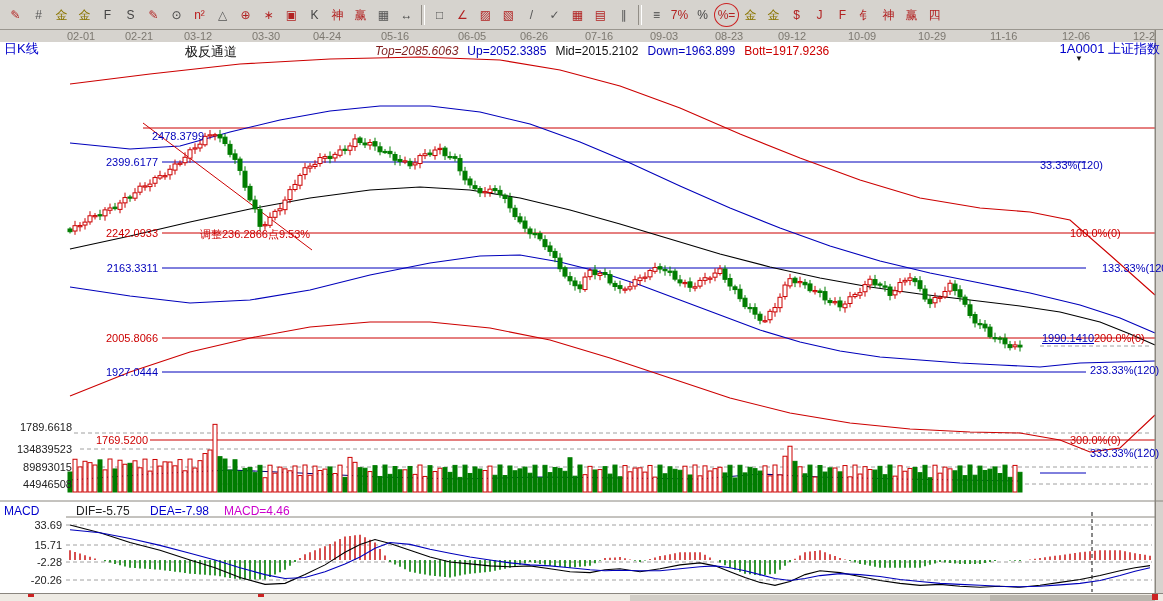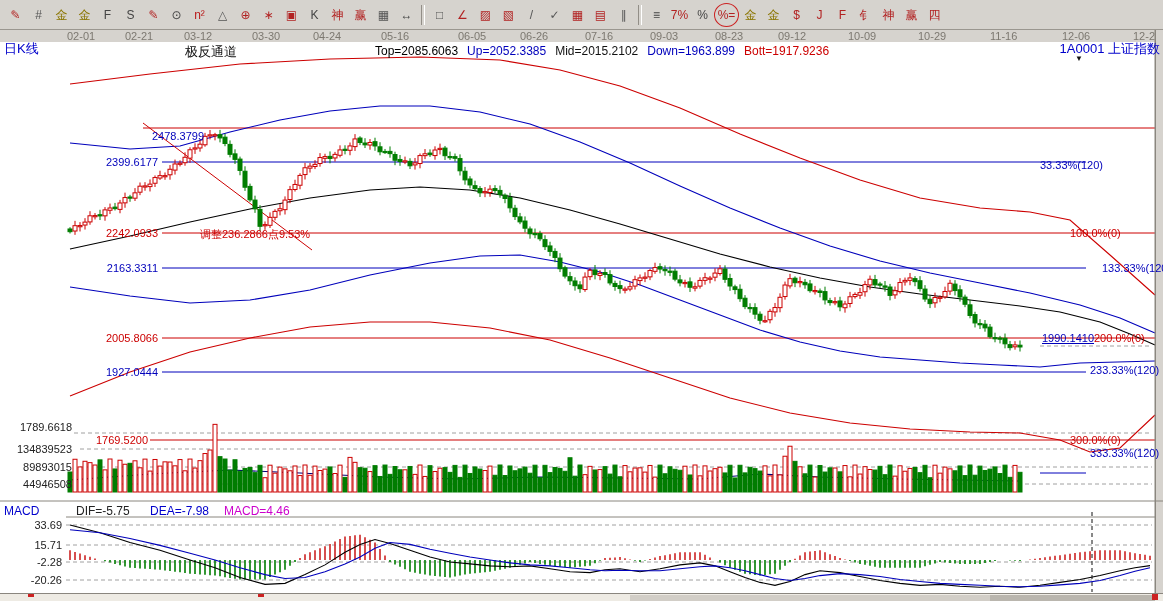--- a/index.html
+++ b/index.html
@@ -948,21 +948,21 @@
     <span style="left: 152px; top: 130px; color: rgb(0, 0, 187);">2478.3799</span>
     <span style="left: 200px; top: 228px; color: rgb(204, 0, 0);">调整236.2866点9.53%</span>
     <span style="right: 1101px; top: 519px; color: rgb(34, 34, 34);">33.69</span>
     <span style="right: 1101px; top: 539px; color: rgb(34, 34, 34);">15.71</span>
     <span style="right: 1101px; top: 556px; color: rgb(34, 34, 34);">-2.28</span>
     <span style="right: 1101px; top: 574px; color: rgb(34, 34, 34);">-20.26</span>
   </div>
 
 <div class="hdr" id="hdr-mode">日K线</div>
 <div class="hdr" id="hdr-ind">极反通道</div>
-<div class="hdr" id="hdr-stats"><span style="color: #000000;">Top=2085.6063</span><span style="color: rgb(0, 0, 187);">Up=2052.3385</span><span style="color: rgb(17, 17, 17);">Mid=2015.2102</span><span style="color: rgb(0, 0, 187);">Down=1963.899</span><span style="color: rgb(204, 0, 0);">Bott=1917.9236</span></div>
+<div class="hdr" id="hdr-stats"><span style="color: #7f1d1d; font-style: italic;">Top=2085.6063</span><span style="color: rgb(0, 0, 187);">Up=2052.3385</span><span style="color: rgb(17, 17, 17);">Mid=2015.2102</span><span style="color: rgb(0, 0, 187);">Down=1963.899</span><span style="color: rgb(204, 0, 0);">Bott=1917.9236</span></div>
 <div class="hdr" id="hdr-symbol">1A0001 上证指数</div>
 <div class="hdr" id="hdr-marker">▼</div>
 
 <div class="macdh" id="macd-title">MACD</div>
 <div class="macdh" id="macd-dif">DIF=-5.75</div>
 <div class="macdh" id="macd-dea">DEA=-7.98</div>
 <div class="macdh" id="macd-val">MACD=4.46</div>
 
 <div id="rstrip"></div>
 <div id="hscroll">

